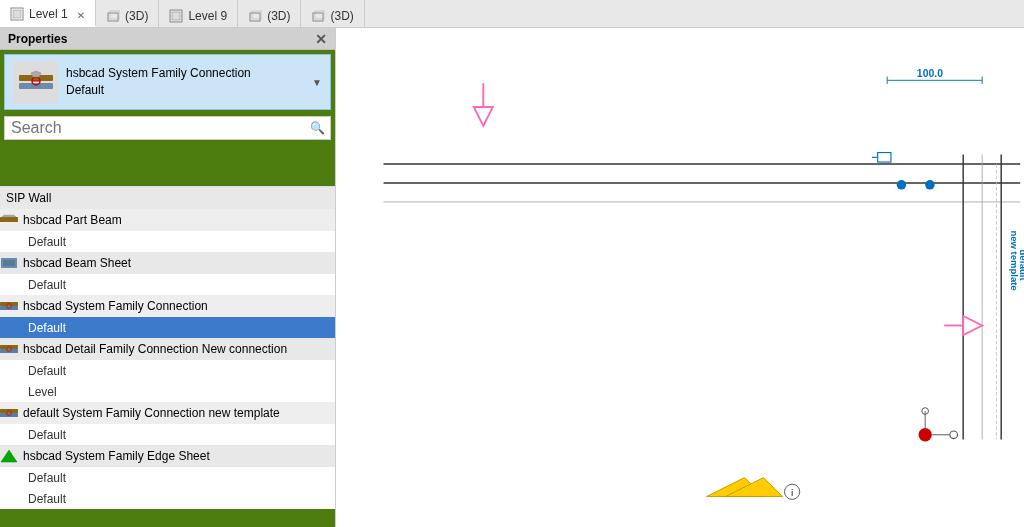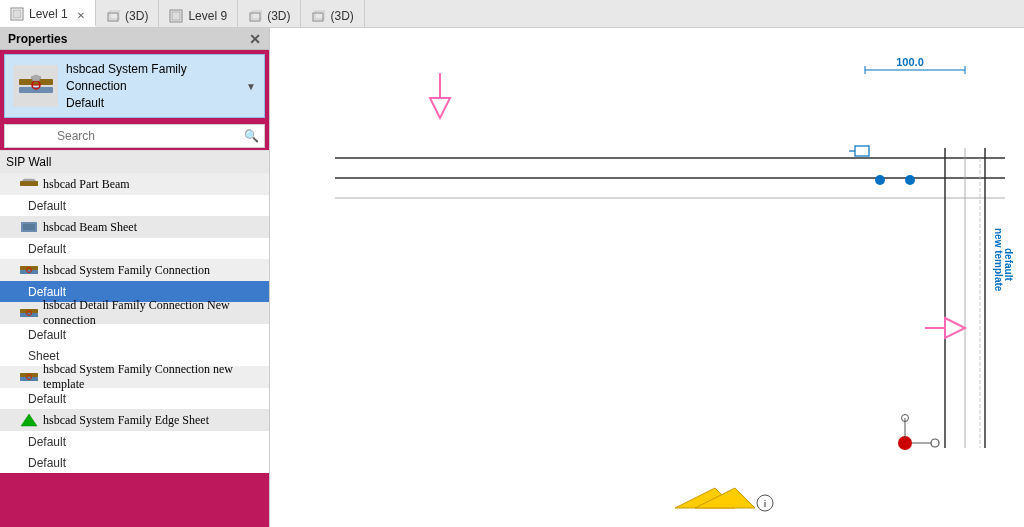--- a/index.html
+++ b/index.html
@@ -49,22 +49,22 @@
 
     
     .main-area {
       display: flex;
       flex: 1;
       overflow: hidden;
     }
 
     
     .properties-panel {
-      width: 270px;
-      background: #be185d;
+      width: 336px;
+      background: #4d7c0f;
       border-right: 1px solid #ccc;
       display: flex;
       flex-direction: column;
       flex-shrink: 0;
     }
 
     .properties-header {
       background: #d0d0d0;
       padding: 4px 8px;
       font-weight: bold;
@@ -124,23 +124,22 @@
       margin: 2px 4px;
       background: #fff;
       height: 24px;
     }
 
     .search-input {
       flex: 1;
       border: none;
       outline: none;
       padding: 2px 6px;
-      font-size: 12px;
+      font-size: 16px;
       background: transparent;
-      margin-left: 46px;
     }
 
     .search-icon {
       padding: 2px 5px;
       font-size: 12px;
       color: #555;
     }
 
     
     .type-list {
@@ -154,22 +153,21 @@
       align-items: center;
       padding: 2px 6px;
       font-size: 12px;
       background: #e8e8e8;
       cursor: pointer;
       height: 22px;
       gap: 5px;
     }
 
     .list-group-header.with-icon {
-      padding-left: 20px;
-      font-family: Liberation Serif, serif;
+      padding-left: 0;
     }
 
     .family-icon {
       width: 18px;
       height: 14px;
       display: inline-flex;
       align-items: center;
       justify-content: center;
     }
 
@@ -290,21 +288,21 @@
         <div style="font-size:12px; line-height:1.4;">Default</div>
       </div>
       <span class="type-dropdown-arrow">▼</span>
     </div>
 
     <div class="search-bar">
       <input class="search-input" type="text" placeholder="Search" style="">
       <span class="search-icon">🔍</span>
     </div>
 
-    <div class="type-list" style="position:relative;">
+    <div class="type-list" style="position:relative;margin-top:44px;">
 
       <div class="list-group-header">
         <span>SIP Wall</span>
       </div>
 
       <div class="list-group-header with-icon" style="background:#eee;">
         <span class="family-icon">
           <svg width="18" height="14" viewBox="0 0 18 14">
               <rect x="0" y="4" width="18" height="5" fill="#8B6914" rx="0.5"></rect>
               <path d="M4 2 L14 2 L16 4 L2 4 Z" fill="#aaa" stroke="#888" stroke-width="0.3"></path>
@@ -350,32 +348,32 @@
             <rect x="0" y="7" width="18" height="4" fill="#5580aa" rx="0.5"></rect>
             <circle cx="9" cy="7" r="2.5" fill="none" stroke="#cc2200" stroke-width="1"></circle>
           </svg>
         </span>
         <span>hsbcad Detail Family Connection New connection</span>
       </div>
       <div class="list-item">
         <span>Default</span>
       </div>
       <div class="list-item">
-        <span>Sheet</span>
+        <span>Level</span>
       </div>
 
       <div class="list-group-header with-icon" style="background:#eee;">
         <span class="family-icon">
           <svg width="18" height="14" viewBox="0 0 18 14">
             <rect x="0" y="3" width="18" height="4" fill="#8B6914" rx="0.5"></rect>
             <rect x="0" y="7" width="18" height="4" fill="#5580aa" rx="0.5"></rect>
             <circle cx="9" cy="7" r="2.5" fill="none" stroke="#cc2200" stroke-width="1"></circle>
           </svg>
         </span>
-        <span>hsbcad System Family Connection new template</span>
+        <span>default System Family Connection new template</span>
       </div>
       <div class="list-item">
         <span>Default</span>
       </div>
 
       <div class="list-group-header with-icon">
         <span class="family-icon">
           <svg width="18" height="14" viewBox="0 0 18 14">
             <polygon points="9,1 17,13 1,13" fill="#00aa00" stroke="#008800" stroke-width="0.5"></polygon>
           </svg>

